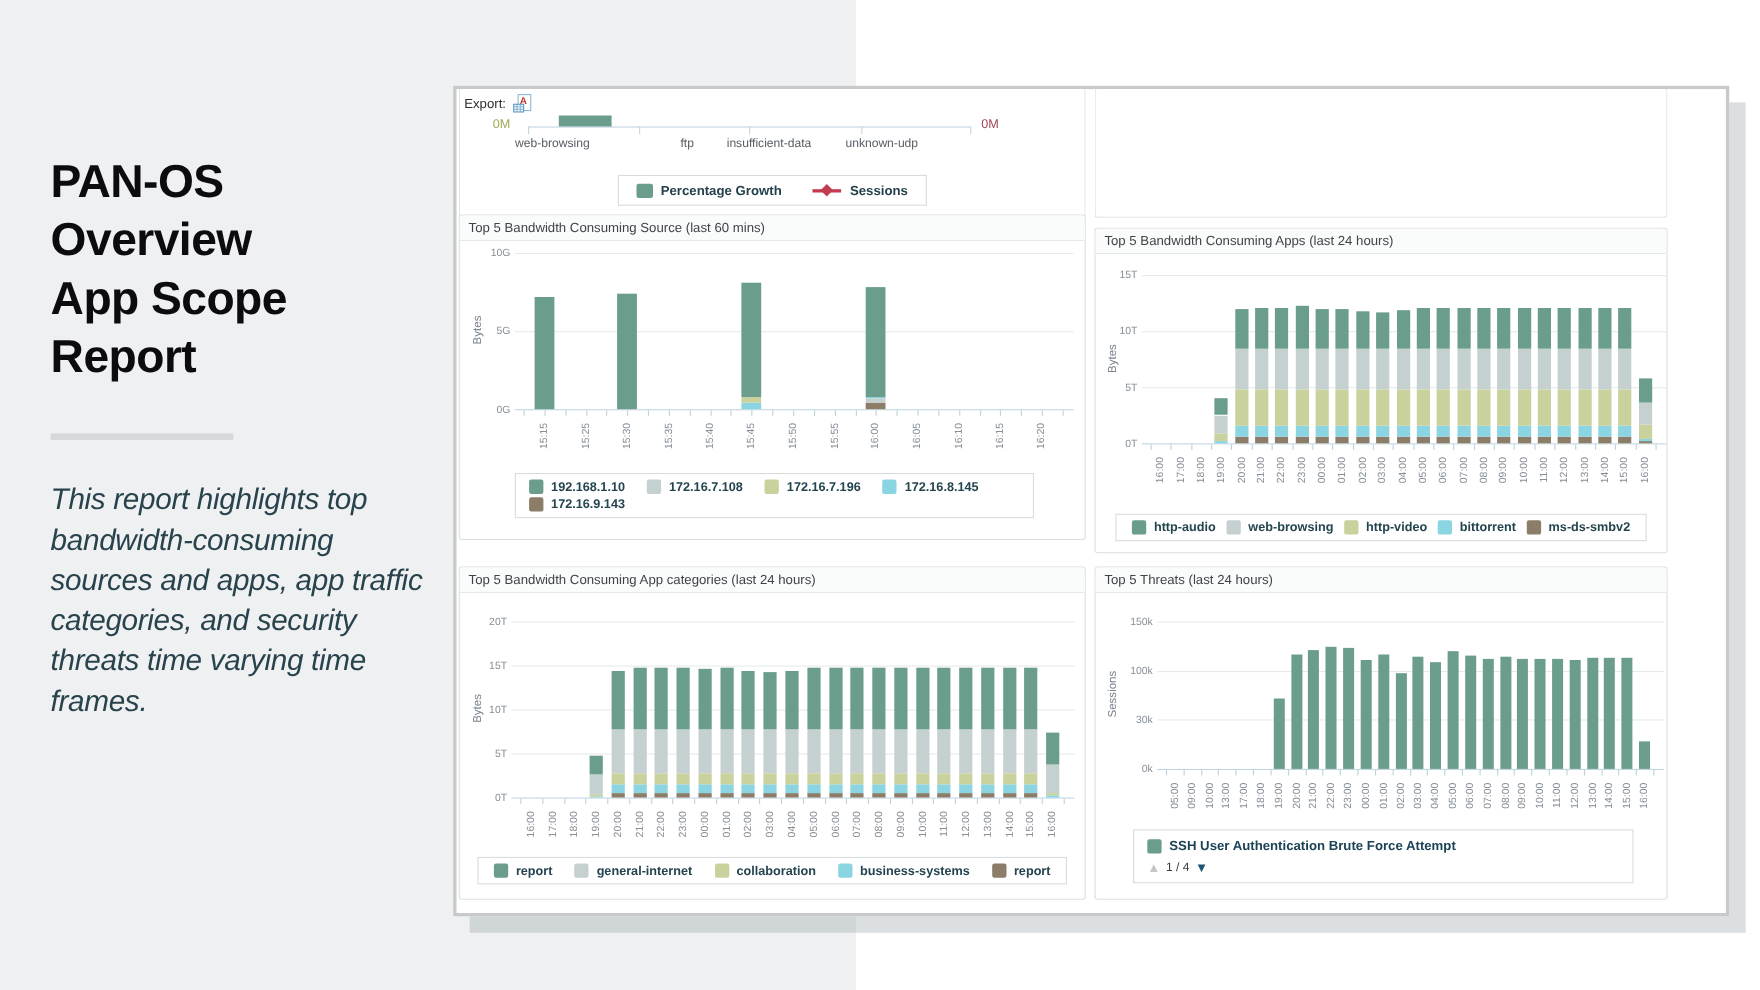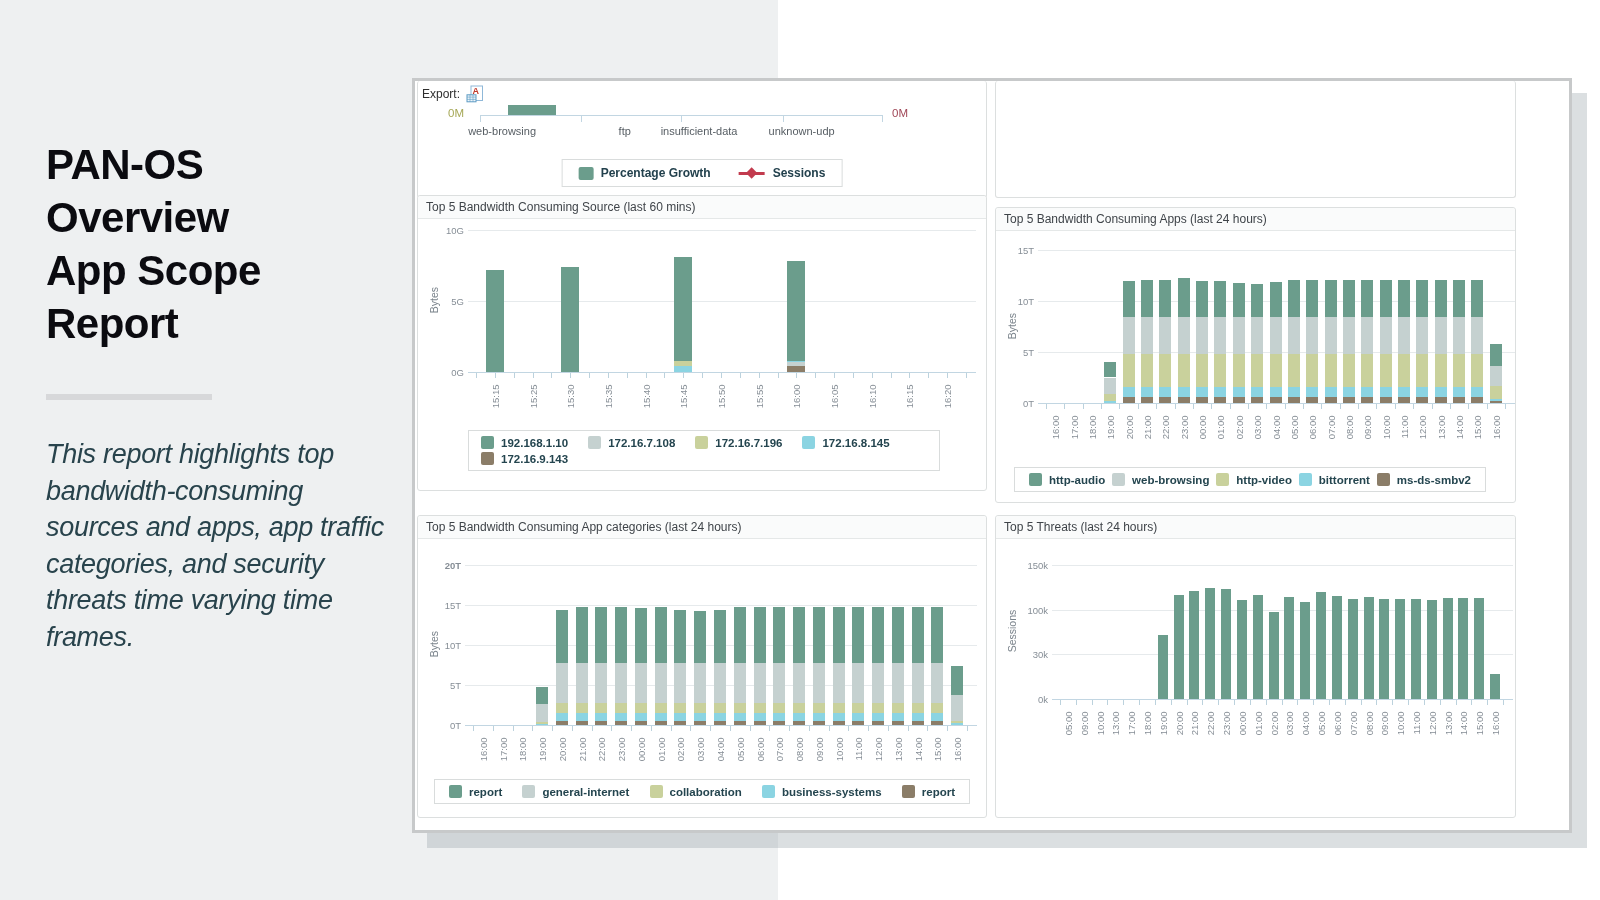--- a/index.html
+++ b/index.html
@@ -36,21 +36,21 @@
         transform:rotate(-90deg);white-space:nowrap;}
   .axis-title{position:absolute;font-size:10.5px;color:#7a838b;transform:rotate(-90deg);
               transform-origin:center;white-space:nowrap;}
   .barseg{position:absolute;}
 
   .legend{position:absolute;border:1px solid #d9dcdc;background:#fff;display:flex;align-items:center;
           font-weight:bold;font-size:11.5px;color:#24454f;box-sizing:border-box;}
   .leg-item{display:flex;align-items:center;white-space:nowrap;}
   .sw{width:13px;height:13px;border-radius:2px;display:inline-block;margin-right:7px;flex:none;}
   #box-source .legend{left:50px;right:46px;top:234px;padding:5px 12px;flex-wrap:wrap;column-gap:20px;row-gap:3px;}
-  #box-apps .legend{left:18px;right:29px;top:259px;padding:5px 14px;justify-content:space-between;}
+  #box-apps .legend{left:18px;right:18px;top:259px;padding:5px 14px;justify-content:space-between;}
   #box-categories .legend{left:16px;right:16px;top:263px;padding:5px 14px;justify-content:space-between;}
   #box-threats .legend{left:34px;right:30px;top:238px;padding:7px 12px 6px;display:block;}
   .pag{font-weight:normal;font-size:11px;color:#3c3c3c;margin-top:6px;display:flex;gap:5px;align-items:center;}
   .tri-up{color:#c2c6c9;font-size:12px;cursor:pointer;}
   .tri-down{color:#1d5674;font-size:12px;cursor:pointer;}
 
   
   .gplot{position:relative;height:116px;}
   .g-axis{position:absolute;height:1px;background:#c2d6e2;}
   .g-tick{position:absolute;width:1px;height:7px;background:#c2d6e2;}
@@ -413,21 +413,21 @@
       <div class="plot">
           <div class="axis-title" style="left: -14px; width: 60px; text-align: center; top: 99px;">Bytes</div>
           <div class="ylab" style="left: 14px; width: 29px; top: 181px;">0T</div>
           <div class="gridline" style="left: 47px; width: 512px; top: 146px;"></div>
           <div class="ylab" style="left: 14px; width: 29px; top: 141px;">5T</div>
           <div class="gridline" style="left: 47px; width: 512px; top: 106px;"></div>
           <div class="ylab" style="left: 14px; width: 29px; top: 101px;">10T</div>
           <div class="gridline" style="left: 47px; width: 512px; top: 66px;"></div>
           <div class="ylab" style="left: 14px; width: 29px; top: 61px;">15T</div>
           <div class="gridline" style="left: 47px; width: 512px; top: 26px;"></div>
-          <div class="ylab" style="left: 14px; width: 29px; top: 21px; font-weight: bold;">20T</div>
+          <div class="ylab" style="left: 14px; width: 29px; top: 21px;">20T</div>
           <div class="baseline" style="left: 47px; width: 512px; top: 186px;"></div>
           <div class="tick" style="left: 55px; top: 187px;"></div>
           <div class="tick" style="left: 74.76px; top: 187px;"></div>
           <div class="tick" style="left: 94.52px; top: 187px;"></div>
           <div class="tick" style="left: 114.28px; top: 187px;"></div>
           <div class="tick" style="left: 134.04px; top: 187px;"></div>
           <div class="tick" style="left: 153.8px; top: 187px;"></div>
           <div class="tick" style="left: 173.56px; top: 187px;"></div>
           <div class="tick" style="left: 193.32px; top: 187px;"></div>
           <div class="tick" style="left: 213.08px; top: 187px;"></div>
@@ -691,15 +691,26 @@
           <div class="barseg" style="left: 367.518px; width: 10px; top: 58.16px; height: 101.84px; background: rgb(107, 157, 140);"></div>
           <div class="barseg" style="left: 383.339px; width: 10px; top: 59.9467px; height: 100.053px; background: rgb(107, 157, 140);"></div>
           <div class="barseg" style="left: 399.161px; width: 10px; top: 59.9467px; height: 100.053px; background: rgb(107, 157, 140);"></div>
           <div class="barseg" style="left: 414.982px; width: 10px; top: 59.9467px; height: 100.053px; background: rgb(107, 157, 140);"></div>
           <div class="barseg" style="left: 430.804px; width: 10px; top: 60.84px; height: 99.16px; background: rgb(107, 157, 140);"></div>
           <div class="barseg" style="left: 446.625px; width: 10px; top: 59.0533px; height: 100.947px; background: rgb(107, 157, 140);"></div>
           <div class="barseg" style="left: 462.446px; width: 10px; top: 59.0533px; height: 100.947px; background: rgb(107, 157, 140);"></div>
           <div class="barseg" style="left: 478.268px; width: 10px; top: 59.0533px; height: 100.947px; background: rgb(107, 157, 140);"></div>
           <div class="barseg" style="left: 494.089px; width: 10px; top: 134.987px; height: 25.0133px; background: rgb(107, 157, 140);"></div>
         </div>
+      <div class="legend">
+        <span class="leg-item" style="font-size:12px;color:#1c4356;">
+          <span class="sw" style="background: rgb(107, 157, 140);"></span>
+          <span>SSH User Authentication Brute Force Attempt</span>
+        </span>
+        <span class="pag">
+          <span class="tri-up">▲</span>
+          <span>1 / 4</span>
+          <span class="tri-down">▼</span>
+        </span>
+      </div>
     </div>
   </div>
 </div>
 
 </body></html>

